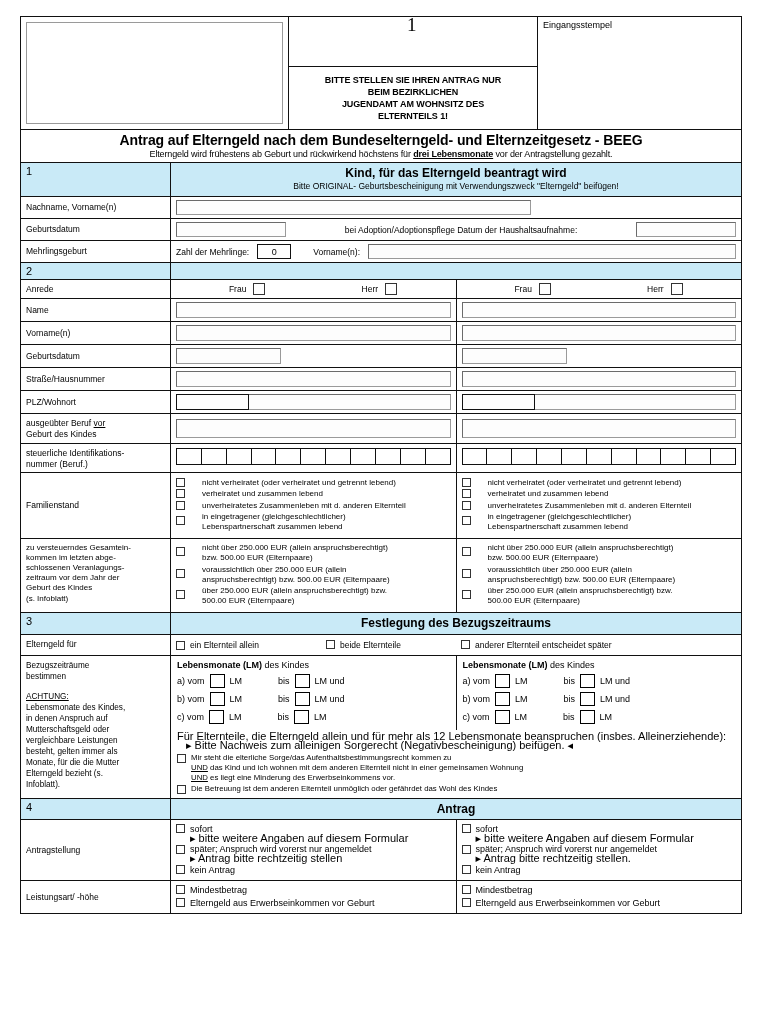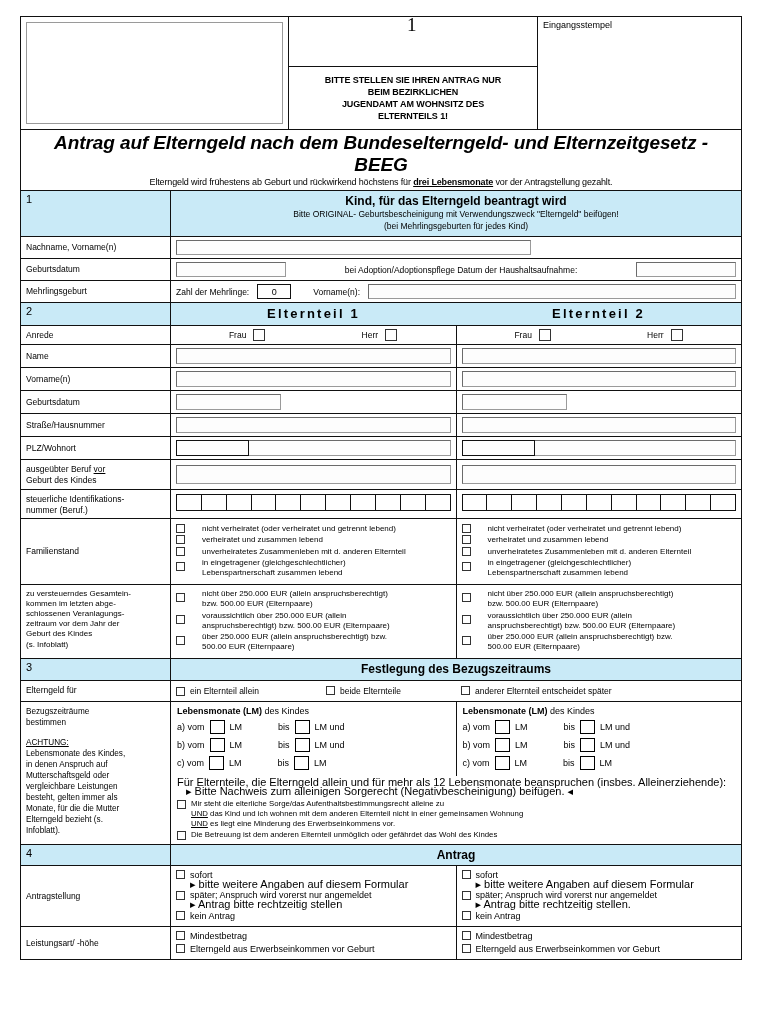--- a/index.html
+++ b/index.html
@@ -43,21 +43,21 @@
     font-size:19px;font-family:"Liberation Serif", serif;
   }
   .hdr-mid-bot{flex:1;display:flex;align-items:center;justify-content:center;}
   .hdr-notice{
     text-align:center;font-weight:bold;font-size:9px;line-height:12px;
     letter-spacing:-0.1px;padding:0 6px;
   }
   .hdr-stamp{flex:1;box-sizing:border-box;padding:3px 5px;font-size:9px;}
   
   .titlebar{border-bottom:1px solid #111;padding:2px 4px 3px;text-align:center;}
-  .title-main{font-size:19px;font-weight:bold;letter-spacing:-0.1px;font-style:italic;}
+  .title-main{font-size:14px;font-weight:bold;letter-spacing:-0.1px;}
   .title-sub{font-size:9px;margin-top:1px;letter-spacing:-0.15px;}
   .title-sub u{font-weight:bold;}
   
   .banner{display:flex;background:#c9eaf7;border-top:1px solid #111;}
   .banner-num{
     width:150px;min-width:150px;box-sizing:border-box;
     border-right:1px solid #111;padding:2px 5px;
     font-size:11px;display:flex;align-items:flex-start;
   }
   .banner-body{flex:1;text-align:center;padding:3px 4px 4px;box-sizing:border-box;}
@@ -124,21 +124,20 @@
     <div class="titlebar">
       <div class="title-main">Antrag auf Elterngeld nach dem Bundeselterngeld- und Elternzeitgesetz - BEEG</div>
       <div class="title-sub"><span>Elterngeld wird frühestens ab Geburt und rückwirkend höchstens für </span><u>drei Lebensmonate</u><span> vor der Antragstellung gezahlt.</span></div>
     </div>
 
     <div class="banner" style="border-top:none">
       <div class="banner-num">1</div>
       <div class="banner-body">
         <div class="banner-t1">Kind, für das Elterngeld beantragt wird</div>
         <div class="banner-t2">Bitte ORIGINAL- Geburtsbescheinigung mit Verwendungszweck "Elterngeld" beifügen!</div>
-        <div class="banner-t2">(bei Mehrlingsgeburten für jedes Kind)</div>
       </div>
     </div>
 
     <div class="row">
       <div class="lbl">Nachname, Vorname(n)</div>
       <div class="content" style="padding:3px 5px;">
         <div class="fld" style="width:355px" title=""></div>
       </div>
     </div>
 
@@ -156,24 +155,20 @@
       <div class="content" style="padding:3px 5px;align-items:center;gap:8px;">
         <div style="font-size:8.5px;">Zahl der Mehrlinge:</div>
         <div class="fld dark" style="width:34px;text-align:center;font-size:9px;line-height:14px;">0</div>
         <div style="font-size:8.5px;margin-left:14px;">Vorname(n):</div>
         <div class="fld" style="flex:1;"></div>
       </div>
     </div>
 
     <div class="banner">
       <div class="banner-num">2</div>
-      <div class="banner-split">
-        <div>Elternteil 1</div>
-        <div>Elternteil 2</div>
-      </div>
     </div>
 
     <div class="row">
       <div class="lbl">Anrede</div>
       <div class="content">
         <div class="half" style="display:flex;align-items:center;padding:3px 10px;">
           <div style="flex:1;display:flex;align-items:center;justify-content:center;gap:7px;font-size:8.5px;">
             <span>Frau</span>
             <span class="cb big"></span>
           </div>
@@ -496,21 +491,21 @@
               <span>LM</span>
             </div>
           </div>
         </div>
         <div style="padding:2px 6px 4px;">
           <div class="small">Für  Elternteile, die Elterngeld allein und für mehr als  12 Lebensmonate beanspruchen (insbes. Alleinerziehende):</div>
           <div class="small" style="padding-left:9px;">▸ Bitte Nachweis zum alleinigen Sorgerecht (Negativbescheinigung) beifügen. ◂</div>
           <div style="display:flex;gap:5px;margin-top:2px;">
             <span class="cb" style="margin-top:1px"></span>
             <span class="smallish">
-              <span>Mir steht die elterliche Sorge/das Aufenthaltsbestimmungsrecht alleine zu</span><br>
+              <span>Mir steht die elterliche Sorge/das Aufenthaltsbestimmungsrecht kommen zu</span><br>
               <u class="ul">UND</u><span> das Kind und ich wohnen mit dem anderen Elternteil nicht in einer gemeinsamen Wohnung</span><br>
               <u class="ul">UND</u><span> es liegt eine Minderung des Erwerbseinkommens vor.</span>
             </span>
           </div>
           <div style="display:flex;gap:5px;margin-top:1px;">
             <span class="cb" style="margin-top:1px"></span>
             <span class="smallish">Die Betreuung ist dem anderen Elternteil unmöglich oder gefährdet das Wohl des Kindes</span>
           </div>
         </div>
       </div>

